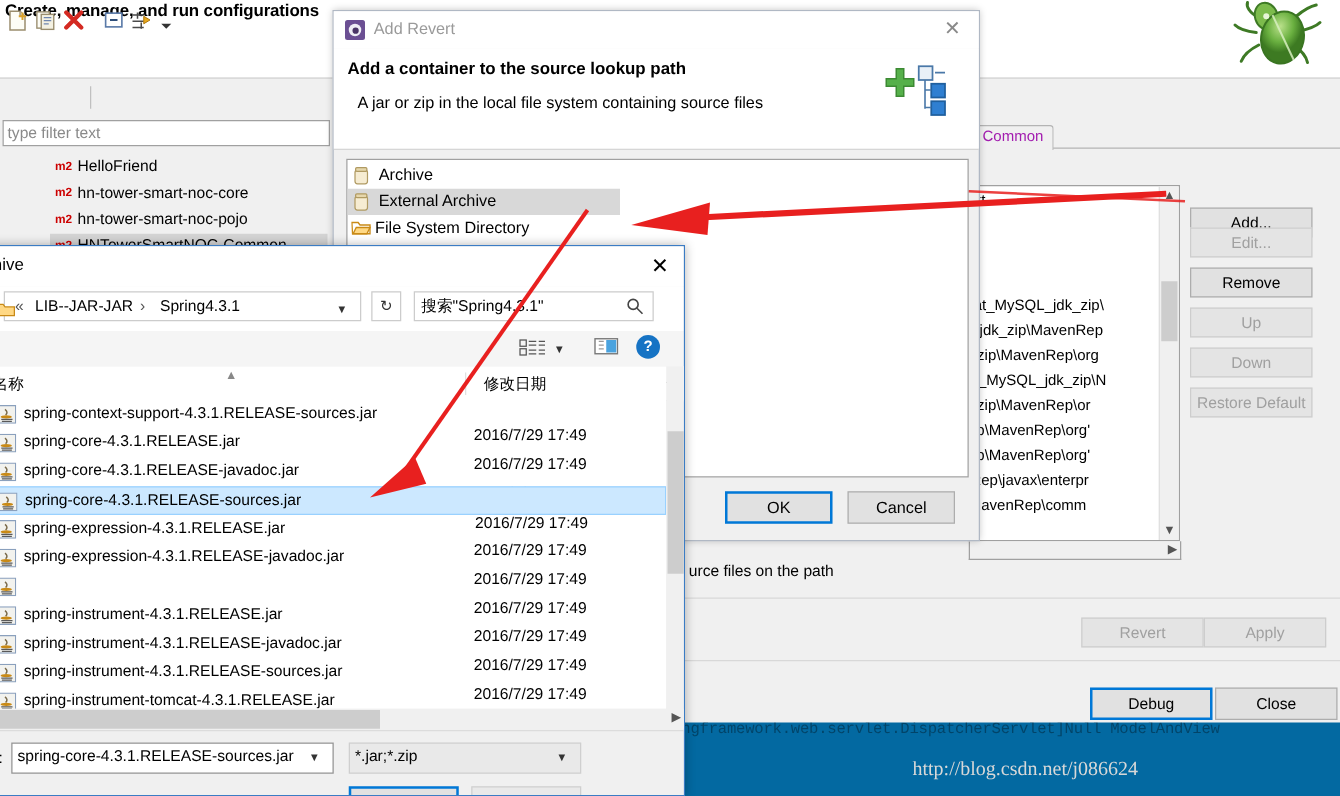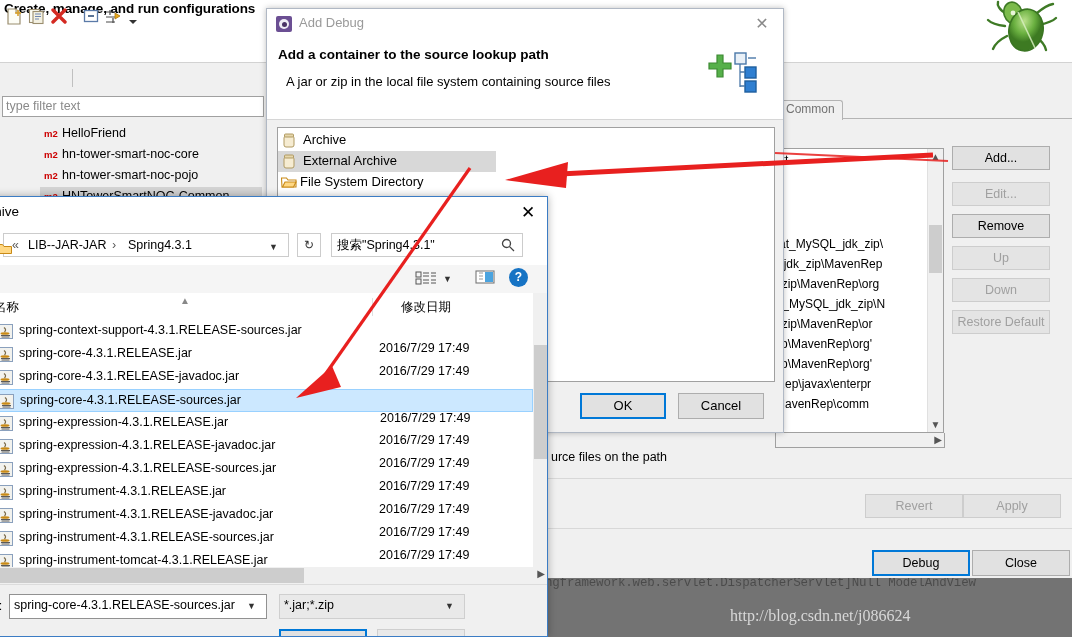--- a/index.html
+++ b/index.html
@@ -42,21 +42,21 @@
   .tree-row .m2{position:absolute;left:44px;top:4px;font-size:9.5px;font-weight:bold;color:#cc0000;font-family:"Liberation Sans",sans-serif;}
   .tree-row .lbl{position:absolute;left:62px;top:2px;font-size:12.5px;}
   .tree-row.sel .hl{position:absolute;left:40px;top:0px;height:21px;background:#d4d4d4;}
 
   
   #tab-common{
     left:781px;top:100px;width:60px;height:19px;background:#f0f0f0;
     border:1px solid #b4b4b4;border-bottom:none;
     border-radius:3px 3px 0 0;
   }
-  #tab-common-label{left:786px;top:102px;font-size:12px;color:#737373;}
+  #tab-common-label{left:786px;top:102px;font-size:12px;color:#a21caf;}
   #right-panel-frame{
     left:760px;top:118px;width:312px;height:338px;background:#f0f0f0;
     border-top:1px solid #b4b4b4;
   }
   #src-list{
     left:774px;top:148px;width:170px;height:285px;background:#fff;
     border:1px solid #a0a0a0;box-sizing:border-box;overflow:hidden;
   }
   .src-row{position:absolute;left:-38px;font-size:12px;color:#000;white-space:nowrap;}
   #src-scrollbar{
@@ -86,21 +86,21 @@
   }
   #hr-bottom2{left:545px;top:528px;width:527px;height:1px;background:#d8d8d8;}
   .main-btn{
     position:absolute;width:98px;height:26px;background:#e1e1e1;
     border:1px solid #adadad;box-sizing:border-box;font-size:12.5px;
     color:#000;text-align:center;line-height:24px;
   }
   .main-btn.default{border:2px solid #0078d7;line-height:22px;}
 
   #console-area{
-    left:545px;top:578px;width:527px;height:59px;background:#737373;
+    left:545px;top:578px;width:527px;height:59px;background:#0369a1;
     overflow:hidden;
   }
   .console-line{
     position:absolute;left:0;font-family:"Liberation Mono", monospace;
     font-size:12.5px;color:#000;white-space:nowrap;letter-spacing:-0.2px;
   }
   #watermark{
     position:absolute;left:185px;top:29px;font-family:"Liberation Serif",serif;
     font-size:16px;color:#d8d8d8;white-space:nowrap;
   }
@@ -311,21 +311,21 @@
     <div id="src-scrollbar">
       <div class="sb-arrow" style="top:0;">▲</div>
       <div id="src-thumb"></div>
       <div class="sb-arrow" style="bottom:0;">▼</div>
     </div>
   </div>
   <div class="abs" id="src-hscroll">
     <div style="position:absolute;right:2px;top:0;font-size:10px;color:#555;line-height:14px;">▶</div>
   </div>
 
-  <div class="side-btn" style="top:146px;text-align:center;">Add...</div>
+  <div class="side-btn" style="top:166px;text-align:center;">Add...</div>
   <div class="side-btn disabled" style="top:182px;">Edit...</div>
   <div class="side-btn" style="top:214px;">Remove</div>
   <div class="side-btn disabled" style="top:246px;">Up</div>
   <div class="side-btn disabled" style="top:278px;">Down</div>
   <div class="side-btn disabled" style="top:310px;">Restore Default</div>
 
   <div class="abs" id="bottom-label">urce files on the path</div>
   <div class="abs" id="hr-bottom"></div>
   <div class="rev-btn" style="left:865px;top:494px;">Revert</div>
   <div class="rev-btn" style="left:963px;top:494px;">Apply</div>
@@ -336,21 +336,21 @@
   <div class="abs" id="console-left-border"></div>
   <div class="abs" id="console-area">
     <div class="console-line" style="top:-2px;opacity:0.35;">ngframework.web.servlet.DispatcherServlet]Null ModelAndView</div>
     <div id="watermark">http://blog.csdn.net/j086624</div>
   </div>
 </div>
 
 <div class="abs" id="add-source-dialog">
   <div id="as-titlebar"></div>
   <div id="as-icon"></div>
-  <div id="as-title">Add Debug</div>
+  <div id="as-title">Add Revert</div>
   <div id="as-close">✕</div>
 
   <div id="as-head"></div>
   <div id="as-sub">A jar or zip in the local file system containing source files</div>
   <div id="as-heading">Add a container to the source lookup path</div>
   <div id="as-banner-icon">
     <svg width="56" height="48" viewBox="0 0 56 48">
       <path d="M8,14 h8 v-8 h6 v8 h8 v6 h-8 v8 h-6 v-8 h-8 z" fill="#56b04a" stroke="#3c8a33" stroke-width="1.2"></path>
       <rect x="34" y="4" width="11" height="11" fill="#e9f0f7" stroke="#4a78a8" stroke-width="1.4"></rect>
       <rect x="44" y="18" width="11" height="11" fill="#2f7fd1" stroke="#1f5f9e" stroke-width="1.4"></rect>
@@ -441,21 +441,21 @@
     <svg width="20" height="16" viewBox="0 0 20 16">
         <rect x="1" y="2" width="18" height="12" fill="#fff" stroke="#777" stroke-width="1.1"></rect>
         <rect x="10" y="3" width="8" height="10" fill="#4aa3df"></rect>
         <path d="M4,4 h4 M4,7 h4 M4,10 h4" stroke="#999" stroke-width="1"></path>
       </svg>
   </div>
   <div id="fd-help">?</div>
 
   <div id="fd-colhdr">
     <span class="col-t" style="left:16px;top:6px;">名称</span>
-    <span class="col-t" style="left:423px;top:6px;">修改日期</span>
+    <span class="col-t" style="left:409px;top:6px;">修改日期</span>
   </div>
   <div id="fd-sortmark">▲</div>
   <div id="fd-coldiv"></div>
   <div id="fd-colhdr-sb">▲</div>
 
   <div id="fd-filelist">
       <div class="file-row" style="top: 0px;">
         <span class="file-ic"><svg width="15" height="15" viewBox="0 0 15 15">
             <rect x="0.5" y="0.5" width="14" height="14" fill="#f2f2ee" stroke="#8aa0bd"></rect>
             <path d="M6,3.5 c2,1.5 2,3 0.5,4.5" fill="none" stroke="#7a6a4a" stroke-width="1.2"></path>
@@ -515,21 +515,20 @@
         <span class="file-name">spring-expression-4.3.1.RELEASE-javadoc.jar</span>
         <span class="file-date">2016/7/29 17:49</span>
       </div>
       <div class="file-row" style="top: 138px;">
         <span class="file-ic"><svg width="15" height="15" viewBox="0 0 15 15">
             <rect x="0.5" y="0.5" width="14" height="14" fill="#f2f2ee" stroke="#8aa0bd"></rect>
             <path d="M6,3.5 c2,1.5 2,3 0.5,4.5" fill="none" stroke="#7a6a4a" stroke-width="1.2"></path>
             <ellipse cx="7" cy="9.5" rx="4.5" ry="1.3" fill="#c98a16"></ellipse>
             <path d="M3,11.5 h9 M3.5,13 h8" stroke="#5a5a5a" stroke-width="1"></path>
           </svg></span>
-        <span class="file-name">spring-expression-4.3.1.RELEASE-sources.jar</span>
         <span class="file-date">2016/7/29 17:49</span>
       </div>
       <div class="file-row" style="top: 161px;">
         <span class="file-ic"><svg width="15" height="15" viewBox="0 0 15 15">
             <rect x="0.5" y="0.5" width="14" height="14" fill="#f2f2ee" stroke="#8aa0bd"></rect>
             <path d="M6,3.5 c2,1.5 2,3 0.5,4.5" fill="none" stroke="#7a6a4a" stroke-width="1.2"></path>
             <ellipse cx="7" cy="9.5" rx="4.5" ry="1.3" fill="#c98a16"></ellipse>
             <path d="M3,11.5 h9 M3.5,13 h8" stroke="#5a5a5a" stroke-width="1"></path>
           </svg></span>
         <span class="file-name">spring-instrument-4.3.1.RELEASE.jar</span>

